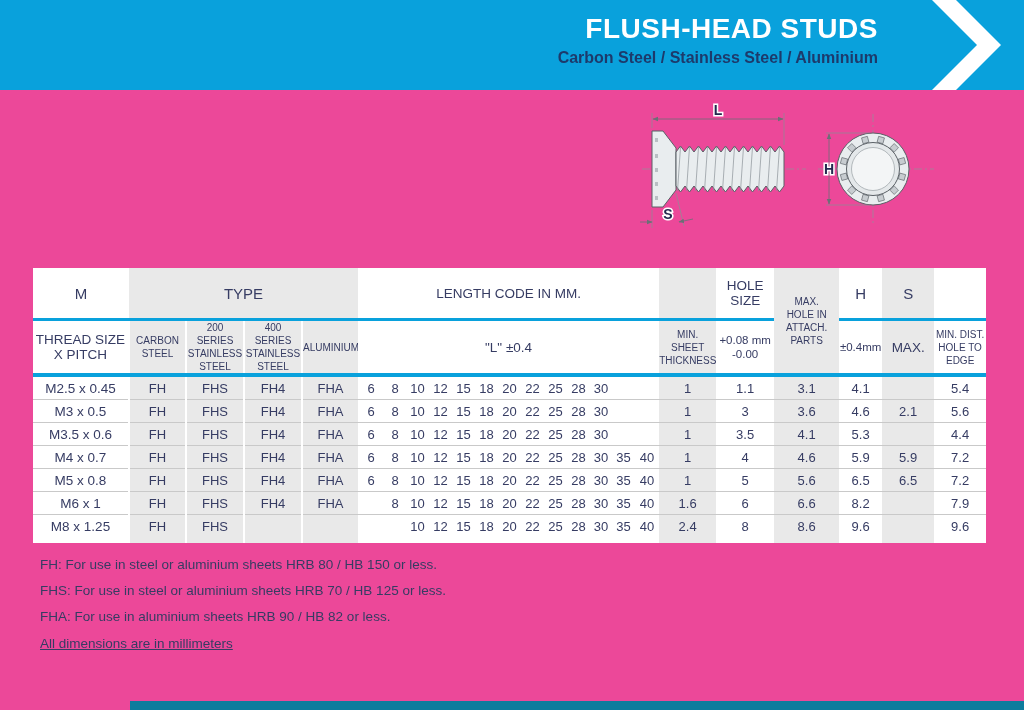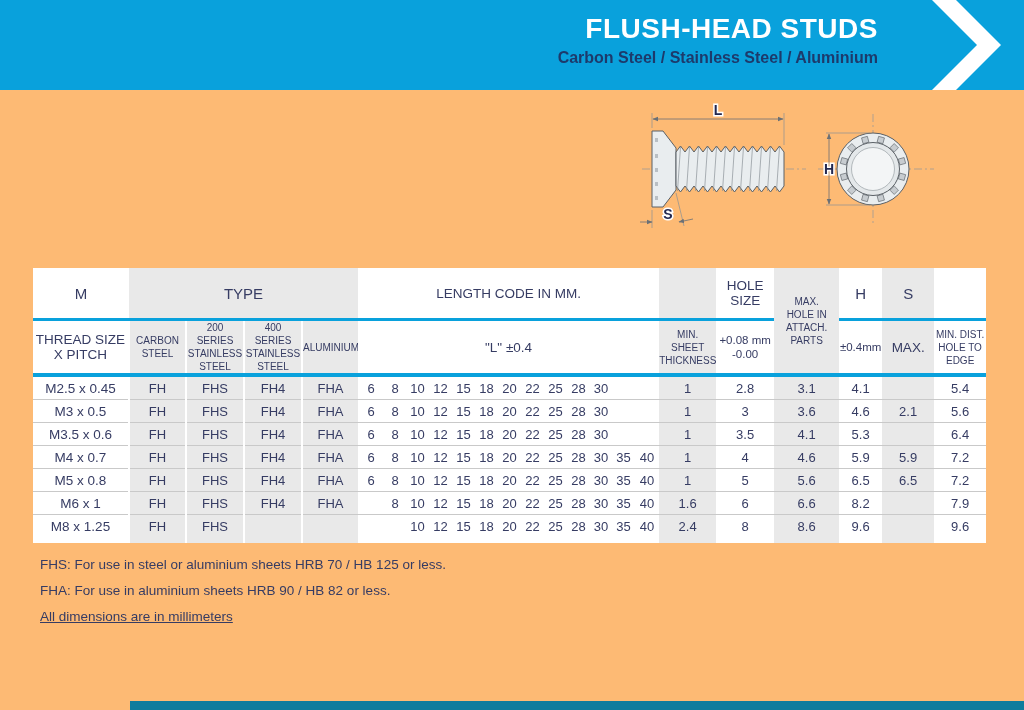--- a/index.html
+++ b/index.html
@@ -1,16 +1,16 @@
 <!DOCTYPE html>
 <html><head>
 <meta charset="utf-8">
 <style>
   html,body{margin:0;padding:0;background:#fff;}
-  .page{position:relative;width:1024px;height:710px;background:#fdba74;overflow:hidden;
+  .page{position:relative;width:1024px;height:710px;background:#ec4899;overflow:hidden;
         font-family:"Liberation Sans",sans-serif;color:#363c63;}
 
   
   .banner{position:absolute;top:0;left:0;width:1024px;height:90px;background:#09a1dc;}
   .banner-chev{position:absolute;top:0;left:0;width:1024px;height:90px;display:block;}
   .banner-text{position:absolute;top:11px;right:146px;text-align:right;z-index:2;}
   .banner-title{color:#ffffff;font-size:28px;font-weight:bold;letter-spacing:.5px;line-height:1.3;}
   .banner-sub{color:#1d3a6b;font-size:16px;font-weight:600;margin-top:2px;}
 
   
@@ -206,21 +206,21 @@
           <td class="len">15</td>
           <td class="len">18</td>
           <td class="len">20</td>
           <td class="len">22</td>
           <td class="len">25</td>
           <td class="len">28</td>
           <td class="len">30</td>
           <td class="len"></td>
           <td class="len"></td>
           <td class="gray">1</td>
-          <td>2.8</td>
+          <td>1.1</td>
           <td class="gray">3.1</td>
           <td>4.1</td>
           <td class="gray"></td>
           <td>5.4</td>
         </tr>
         <tr class="data">
           <td class="m-cell">M3 x 0.5</td>
           <td class="gray sep">FH</td>
           <td class="gray sep">FHS</td>
           <td class="gray sep">FH4</td>
@@ -262,21 +262,21 @@
           <td class="len">25</td>
           <td class="len">28</td>
           <td class="len">30</td>
           <td class="len"></td>
           <td class="len"></td>
           <td class="gray">1</td>
           <td>3.5</td>
           <td class="gray">4.1</td>
           <td>5.3</td>
           <td class="gray"></td>
-          <td>6.4</td>
+          <td>4.4</td>
         </tr>
         <tr class="data">
           <td class="m-cell">M4 x 0.7</td>
           <td class="gray sep">FH</td>
           <td class="gray sep">FHS</td>
           <td class="gray sep">FH4</td>
           <td class="gray sep">FHA</td>
           <td class="len">6</td>
           <td class="len">8</td>
           <td class="len">10</td>
@@ -386,19 +386,20 @@
           <td></td>
           <td class="gray"></td>
           <td></td>
           <td class="gray"></td>
           <td></td>
         </tr>
       </tbody>
     </table>
 
   <div class="notes">
+      <div class="note">FH: For use in steel or aluminium sheets HRB 80 / HB 150 or less.</div>
       <div class="note">FHS: For use in steel or aluminium sheets HRB 70 / HB 125 or less.</div>
       <div class="note">FHA: For use in aluminium sheets HRB 90 / HB 82 or less.</div>
       <div class="note">All dimensions are in millimeters</div>
     </div>
 
   <div class="footbar"></div>
 </div>
 
 </body></html>

